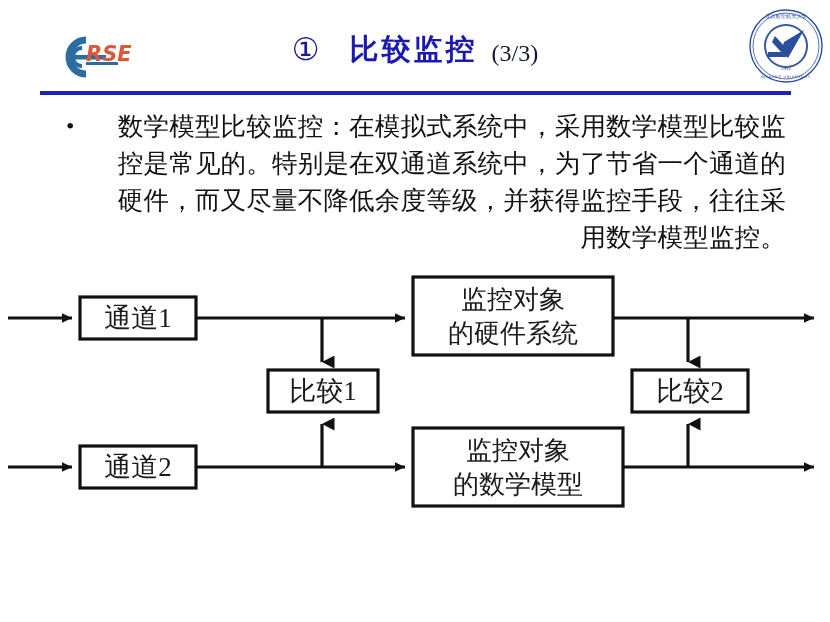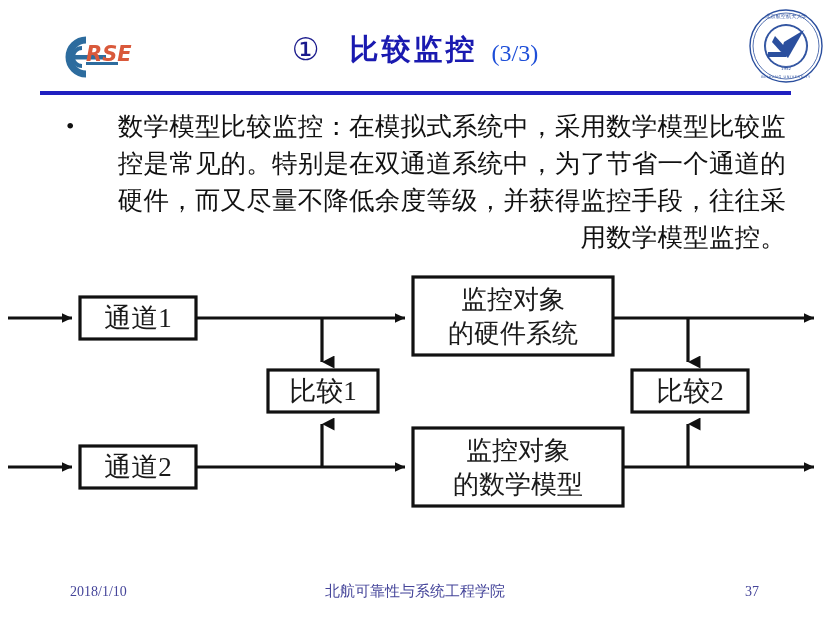--- a/index.html
+++ b/index.html
@@ -57,21 +57,21 @@
     font-weight: bold;
     color: #1a1ab0;
     letter-spacing: 3px;
     margin-left: 26px;
     vertical-align: middle;
   }
   .title-sub {
     display: inline-block;
     font-family: "Liberation Serif", serif;
     font-size: 24px;
-    color: #1d4ed8;
+    color: #0f172a;
     margin-left: 10px;
     vertical-align: middle;
     position: relative;
     top: 3px;
   }
   #title-rule {
     position: absolute;
     left: 40px;
     top: 91px;
     width: 751px;
@@ -256,19 +256,14 @@
       </g>
 
       <g>
         <rect x="413" y="166" width="210" height="78" fill="#ffffff" stroke="#111111" stroke-width="3.2"></rect>
         <text class="dgm-box-label lbl-2line" x="518" y="197">监控对象</text>
         <text class="dgm-box-label lbl-2line" x="518" y="231">的数学模型</text>
       </g>
     </svg>
   </div>
 
-  <div id="footer">
-    <div class="foot" id="foot-date">2018/1/10</div>
-    <div class="foot" id="foot-org">北航可靠性与系统工程学院</div>
-    <div class="foot" id="foot-page">37</div>
-  </div>
 
 </div>
 
 </body></html>

